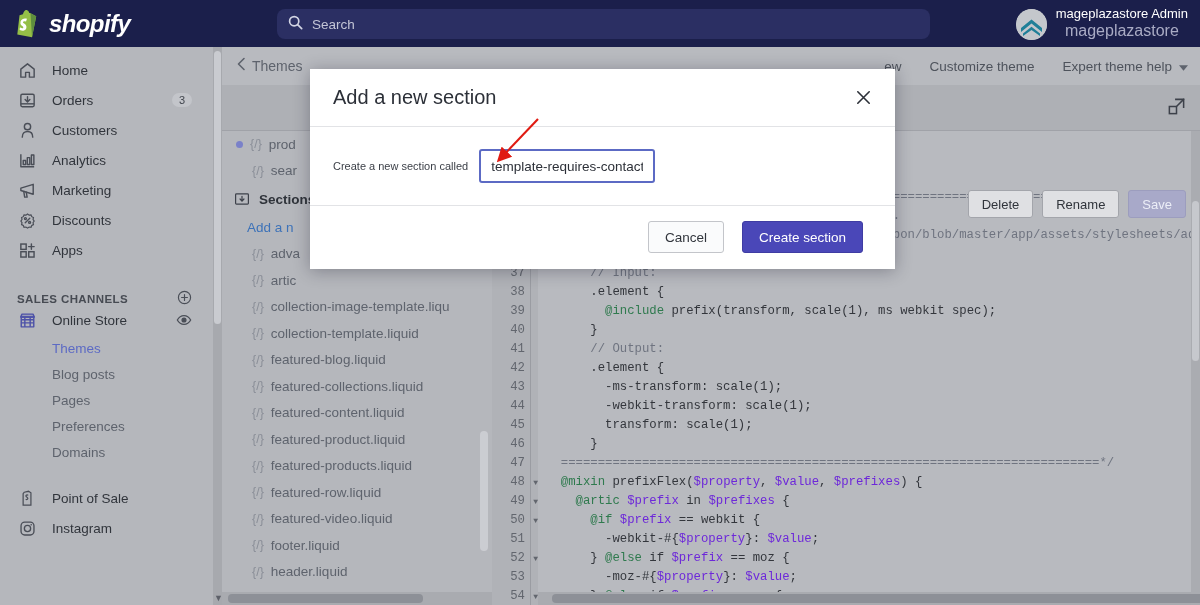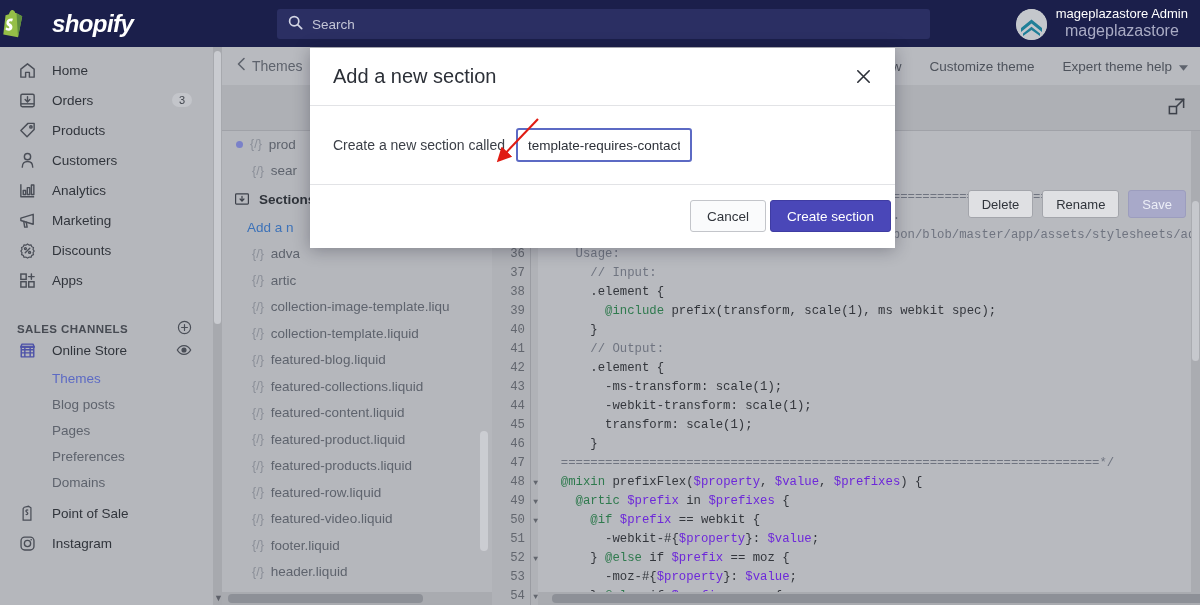--- a/index.html
+++ b/index.html
@@ -9,29 +9,29 @@
     font-family: "Liberation Sans", sans-serif;
     background: #b8babf;
   }
   .app { position: relative; width: 1200px; height: 605px; }
 
   
   .topbar {
     position: absolute; top: 0; left: 0; width: 1200px; height: 47px;
     background: #1b1f4b; display: flex; align-items: center;
   }
-  .brand { display: flex; align-items: center; gap: 26px; width: 230px; }
+  .brand { display: flex; align-items: center; gap: 9px; padding-left: 14px; width: 230px; }
   .brand-logo { width: 26px; height: 28px; }
   .brand-name {
     color: #fff; font-size: 24px; font-style: italic; font-weight: bold;
     letter-spacing: -0.6px; font-family: "Liberation Sans", sans-serif;
   }
   .searchbar {
     position: absolute; left: 277px; top: 9px; width: 653px; height: 30px;
-    background: #2b2f63; border-radius: 3px;
+    background: #2b2f63; border-radius: 8px;
     display: flex; align-items: center; gap: 9px; padding: 0 11px;
     cursor: text;
   }
   .search-ph { color: #c3c5d6; font-size: 13.5px; }
   .account {
     position: absolute; right: 8px; top: 6px; height: 36px;
     display: flex; align-items: center; gap: 9px; cursor: pointer;
     padding: 0 4px;
   }
   .avatar {
@@ -154,40 +154,40 @@
   }
   .btn {
     height: 28px; padding: 0 13px; font-size: 13px; border-radius: 3px;
     display: flex; align-items: center; cursor: pointer;
     border: 1px solid #a3a5ab; background: #dfe0e3; color: #30343b;
   }
   .btn.save { background: #a8a9c9; color: #eceef7; border-color: #9c9dbe; }
 
   
   .modal-shadow {
-    position: absolute; left: 310px; top: 48px; width: 585px; height: 200px;
+    position: absolute; left: 310px; top: 69px; width: 585px; height: 200px;
     background: #fff; box-shadow: 0 2px 16px rgba(20,22,40,.33); z-index: 30;
   }
   .modal-head {
     height: 58px; border-bottom: 1px solid #e2e3e6; display: flex;
     align-items: center; padding: 0 18px 0 23px; justify-content: space-between;
   }
   .modal-title { font-size: 20px; color: #2c3038; }
   .modal-close { cursor: pointer; padding: 4px; line-height: 0; }
   .modal-body {
     height: 79px; border-bottom: 1px solid #e2e3e6;
     display: flex; align-items: center; padding: 0 23px; gap: 11px;
   }
-  .modal-label { font-size: 14px; color: #3b3f47; }
+  .modal-label { font-size: 11px; color: #3b3f47; }
   .modal-input {
     width: 176px; height: 34px; border: 2px solid #5c6ac4; border-radius: 3px;
     background: #fff; font-size: 13.5px; color: #2c3038; padding: 0 10px;
     font-family: "Liberation Sans", sans-serif; outline: none;
   }
-  .modal-foot { height: 62px; display: flex; align-items: center; justify-content: flex-end; gap: 4px; padding-right: 4px; }
+  .modal-foot { height: 62px; display: flex; align-items: center; justify-content: flex-end; gap: 18px; padding-right: 32px; }
   .mbtn {
     height: 32px; padding: 0 16px; border-radius: 3px; font-size: 13.5px;
     display: flex; align-items: center; cursor: pointer;
   }
   .mbtn.cancel { background: #fafbfc; border: 1px solid #c3c5ca; color: #31353c; }
   .mbtn.create { background: #4a47b8; border: 1px solid #3f3ca3; color: #fff; }
   .arrow-svg { position: absolute; left: 486px; top: 115px; z-index: 31; pointer-events: none; }
 </style>
 </head>
 <body>
@@ -248,29 +248,20 @@
         <svg width="19" height="19" viewBox="0 0 20 20" fill="none" stroke="#4a4e57" stroke-width="1.5" stroke-linejoin="round">
           <rect x="3" y="3.5" width="14" height="13" rx="1.5"></rect>
           <path d="M10 6 V11 M7.5 9 L10 11.5 L12.5 9" stroke-linecap="round"></path>
           <path d="M3 13.5 H17"></path>
         </svg>
       </span>
       <span class="nav-label">Orders</span>
       <span class="nav-badge">3</span>
     </div>
 
-    <div class="nav-item">
-      <span class="nav-ico">
-        <svg width="19" height="19" viewBox="0 0 20 20" fill="none" stroke="#4a4e57" stroke-width="1.5" stroke-linejoin="round">
-          <path d="M10.5 2.5 H17 V9 L9.5 16.5 L3 10 Z"></path>
-          <circle cx="13.6" cy="6.2" r="1.25"></circle>
-        </svg>
-      </span>
-      <span class="nav-label">Products</span>
-    </div>
 
     <div class="nav-item">
       <span class="nav-ico">
         <svg width="19" height="19" viewBox="0 0 20 20" fill="none" stroke="#4a4e57" stroke-width="1.5">
           <circle cx="10" cy="6" r="3.3"></circle>
           <path d="M4.5 17 C4.5 12.8 7 11 10 11 C13 11 15.5 12.8 15.5 17" stroke-linecap="round"></path>
         </svg>
       </span>
       <span class="nav-label">Customers</span>
     </div>
@@ -359,21 +350,21 @@
     <div class="subnav">
       <span>Pages</span>
     </div>
     <div class="subnav">
       <span>Preferences</span>
     </div>
     <div class="subnav">
       <span>Domains</span>
     </div>
 
-    <div class="nav-item" style="margin-top:3px">
+    <div class="nav-item" style="margin-top:18px">
       <span class="nav-ico">
         <svg width="19" height="19" viewBox="0 0 20 20" fill="none" stroke="#4a4e57" stroke-width="1.3">
           <path d="M6.6 3.4 l4.4-1 2.6 1.6 V17 H5.4 V5 Z"></path>
           <path d="M10.3 6.4 c-1-.3-1.9 .15-1.95 .9 -.06 1 1.9 1.1 1.97 2.5 .04 .85-.7 1.4-1.7 1.25" stroke-linecap="round"></path>
         </svg>
       </span>
       <span class="nav-label">Point of Sale</span>
     </div>
 
     <div class="nav-item">

